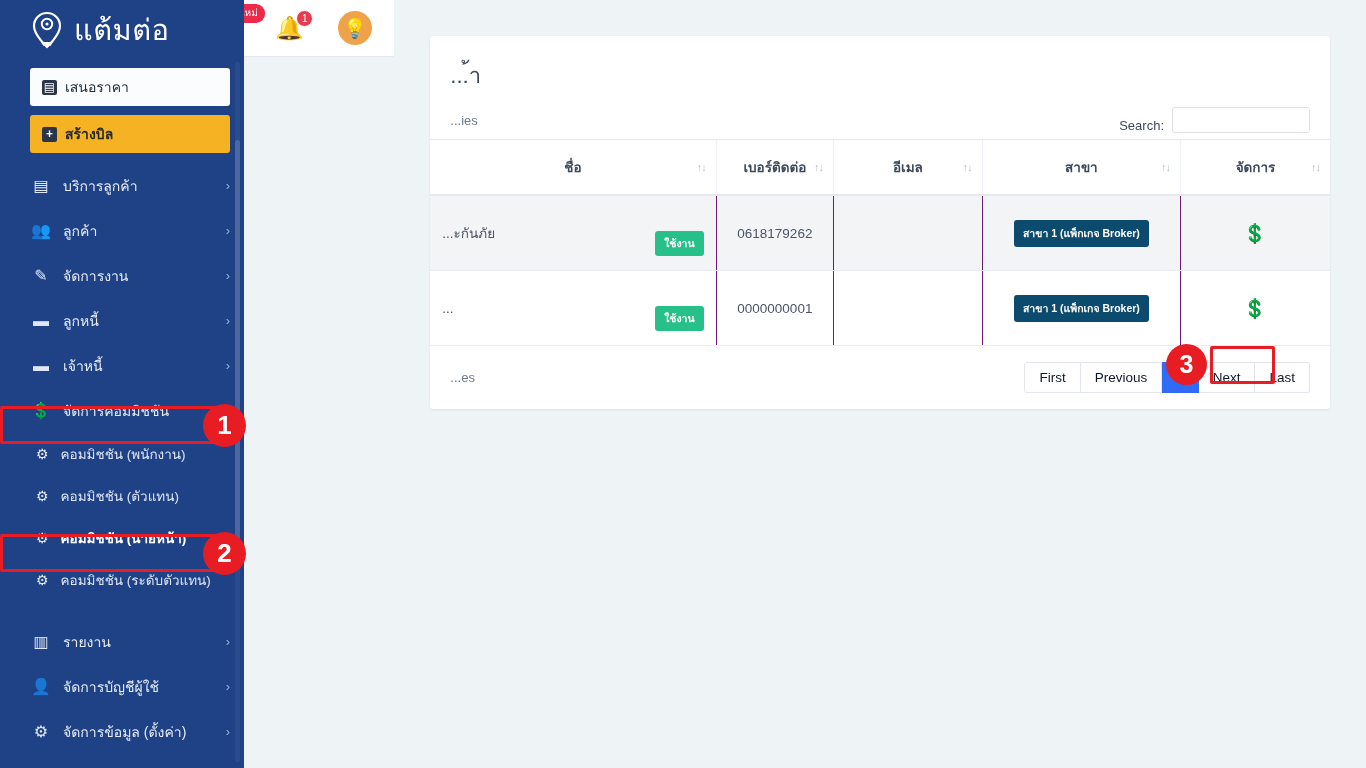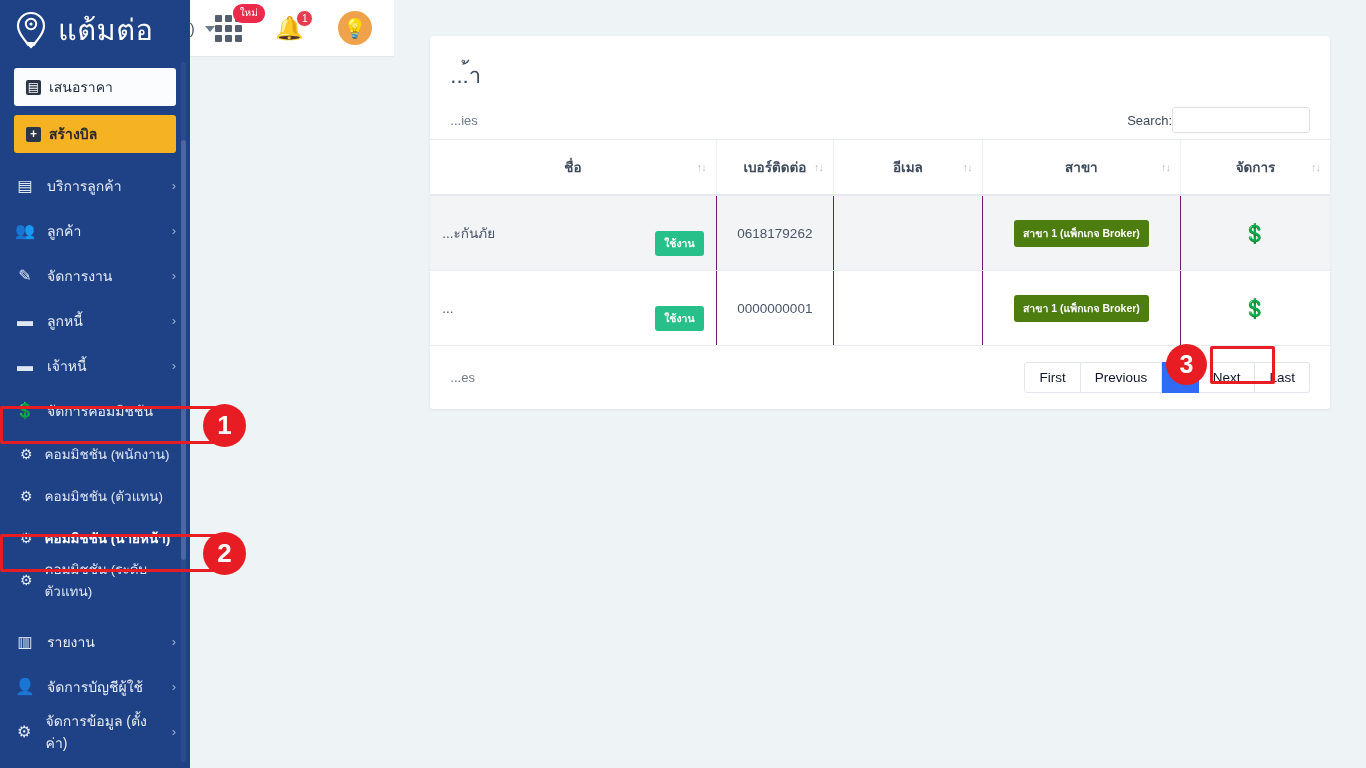--- a/index.html
+++ b/index.html
@@ -71,21 +71,21 @@
   }
   .card-title {
     font-size: 22px; color: #3d4a5c; padding: 4px 20px 0 20px;
     font-weight: normal;
   }
   .table-controls {
     display: flex; align-items: center; justify-content: space-between;
     padding: 14px 20px 6px 20px;
   }
   .len-text { font-size: 13px; color: #6d7b8d; }
-  .search-box { display: flex; align-items: center; gap: 0; margin-left: 8px; }
+  .search-box { display: flex; align-items: flex-end; gap: 8px; margin-left: 8px; }
   .search-box label { font-size: 13px; color: #3d4a5c; }
   .search-input {
     width: 138px; height: 26px; border: 1px solid #dfe3e9;
     border-radius: 3px; padding: 0 6px; font-size: 13px;
     color: #3d4a5c; outline: none;
   }
 
   table { width: 100%; border-collapse: collapse; font-size: 13px; }
   thead th {
     border-top: 1px solid #e6eaef; border-bottom: 2px solid #e6eaef;
@@ -106,21 +106,21 @@
   tbody tr.odd { background: #f3f4f6; }
   .name-cell { text-align: left; display: flex; align-items: center;
     justify-content: space-between; gap: 10px; }
   .badge-active {
     background: #27c08a; color: #fff; font-size: 10.5px;
     padding: 4px 9px; border-radius: 3px; font-weight: bold;
     white-space: nowrap;
     margin-top: 21px;
   }
   .badge-branch {
-    background: #4d7c0f; color: #fff; font-size: 10.5px;
+    background: #0c4a6e; color: #fff; font-size: 10.5px;
     padding: 5px 9px; border-radius: 3px; font-weight: bold;
     display: inline-block; white-space: nowrap;
   }
   .money-icon { font-size: 19px; color: #111; line-height: 1; }
 
   .table-footer {
     display: flex; align-items: center; justify-content: space-between;
     padding: 16px 20px 2px 20px;
   }
   .info-text { font-size: 13px; color: #6d7b8d; }
@@ -134,22 +134,22 @@
   .pager a:last-child { border-radius: 0 3px 3px 0; }
   .pager a.active { background: #2f6bf4; color: #fff; border-color: #2f6bf4; }
 
   .footer-note {
     position: absolute; left: 0; right: 0; bottom: 14px;
     text-align: center; font-size: 13.5px; color: #5a6a7e;
   }
 
   
   .sidebar {
-    position: absolute; left: 0; top: 0; width: 190px; height: 768px;
-    background: #1f4287; color: #fff; overflow: hidden; z-index: 40;
+    position: absolute; left: 0; top: 0; width: 244px; height: 768px;
+    background: #1f4287; color: #fff; overflow: hidden; z-index: 40; padding-left: 16px;
   }
   .brand {
     height: 60px; display: flex; align-items: center; gap: 10px;
     padding-left: 14px;
   }
   .brand-text { font-size: 29px; line-height: 1; letter-spacing: .5px; }
   .quick { padding: 8px 14px 0; }
   .btn-quote, .btn-bill {
     display: flex; align-items: center; gap: 8px;
     height: 38px; border-radius: 3px; padding: 0 12px;

